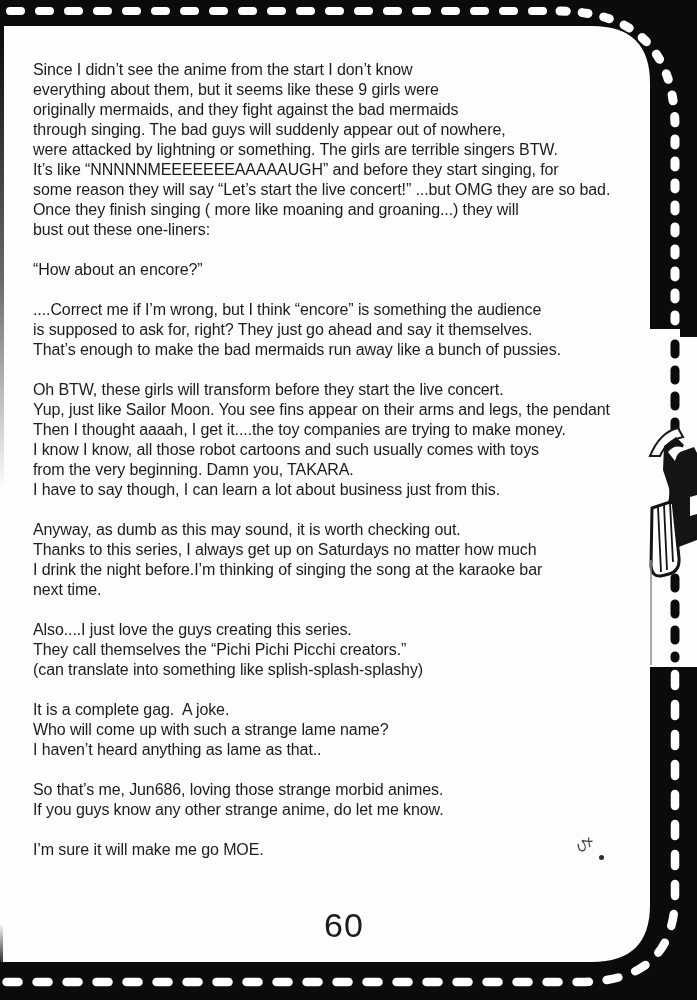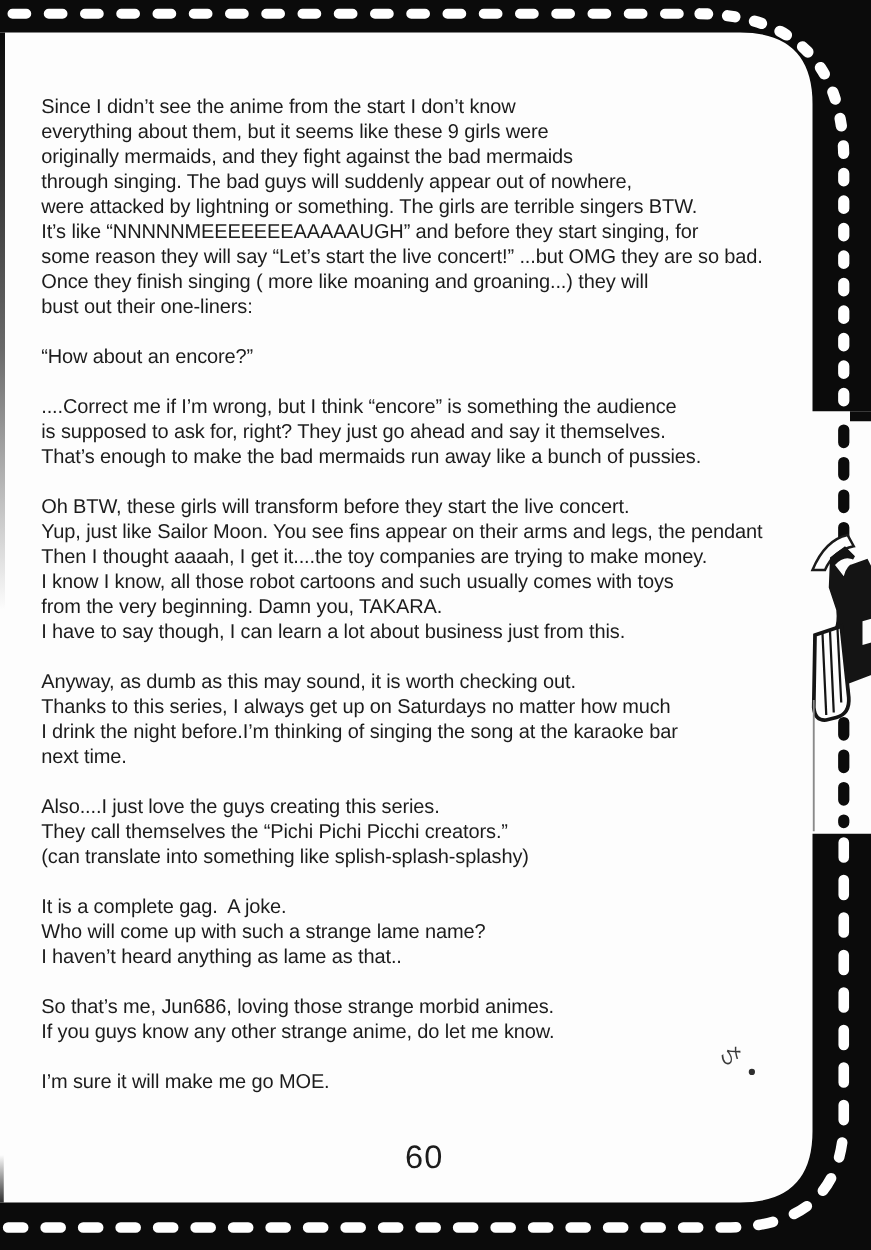--- a/index.html
+++ b/index.html
@@ -3,30 +3,30 @@
 <meta charset="utf-8">
 <title>Scanned page 60</title>
 <style>
   html,body{margin:0;padding:0;}
   body{
     width:697px;height:1000px;position:relative;overflow:hidden;
     background:#fdfdfd;
     font-family:"Liberation Sans","DejaVu Sans",sans-serif;
   }
   #text-block{
-    position:absolute;left:33px;top:76px;
+    position:absolute;left:33px;top:60px;
     color:#1c1c1c;font-size:16px;line-height:20px;
     letter-spacing:-0.1px;
     z-index:1;
   }
   .paragraph{margin:0 0 20px 0;}
   .line{height:20px;line-height:20px;white-space:pre;}
   #page-number{
     position:absolute;left:324px;top:908px;
-    color:#1c1c1c;font-size:26px;line-height:34px;letter-spacing:1px;
+    color:#1c1c1c;font-size:34px;line-height:34px;letter-spacing:1px;
     z-index:1;
   }
   #side-note{
     position:absolute;left:572px;top:831px;width:28px;height:28px;
     color:#3a3a3a;font-size:18px;line-height:28px;text-align:center;
     transform:rotate(88deg);
     z-index:1;
   }
   #side-note-dot{
     position:absolute;left:599px;top:855px;width:5px;height:5px;
@@ -53,21 +53,21 @@
 <div id="text-block">
     <div class="paragraph">
       <div class="line">Since I didn’t see the anime from the start I don’t know</div>
       <div class="line">everything about them, but it seems like these 9 girls were</div>
       <div class="line">originally mermaids, and they fight against the bad mermaids</div>
       <div class="line">through singing. The bad guys will suddenly appear out of nowhere,</div>
       <div class="line">were attacked by lightning or something. The girls are terrible singers BTW.</div>
       <div class="line">It’s like “NNNNNMEEEEEEEAAAAAUGH” and before they start singing, for</div>
       <div class="line">some reason they will say “Let’s start the live concert!” ...but OMG they are so bad.</div>
       <div class="line">Once they finish singing ( more like moaning and groaning...) they will</div>
-      <div class="line">bust out their one-liners:</div>
+      <div class="line">bust out these one-liners:</div>
     </div>
     <div class="paragraph">
       <div class="line">“How about an encore?”</div>
     </div>
     <div class="paragraph">
       <div class="line">....Correct me if I’m wrong, but I think “encore” is something the audience</div>
       <div class="line">is supposed to ask for, right? They just go ahead and say it themselves.</div>
       <div class="line">That’s enough to make the bad mermaids run away like a bunch of pussies.</div>
     </div>
     <div class="paragraph">

